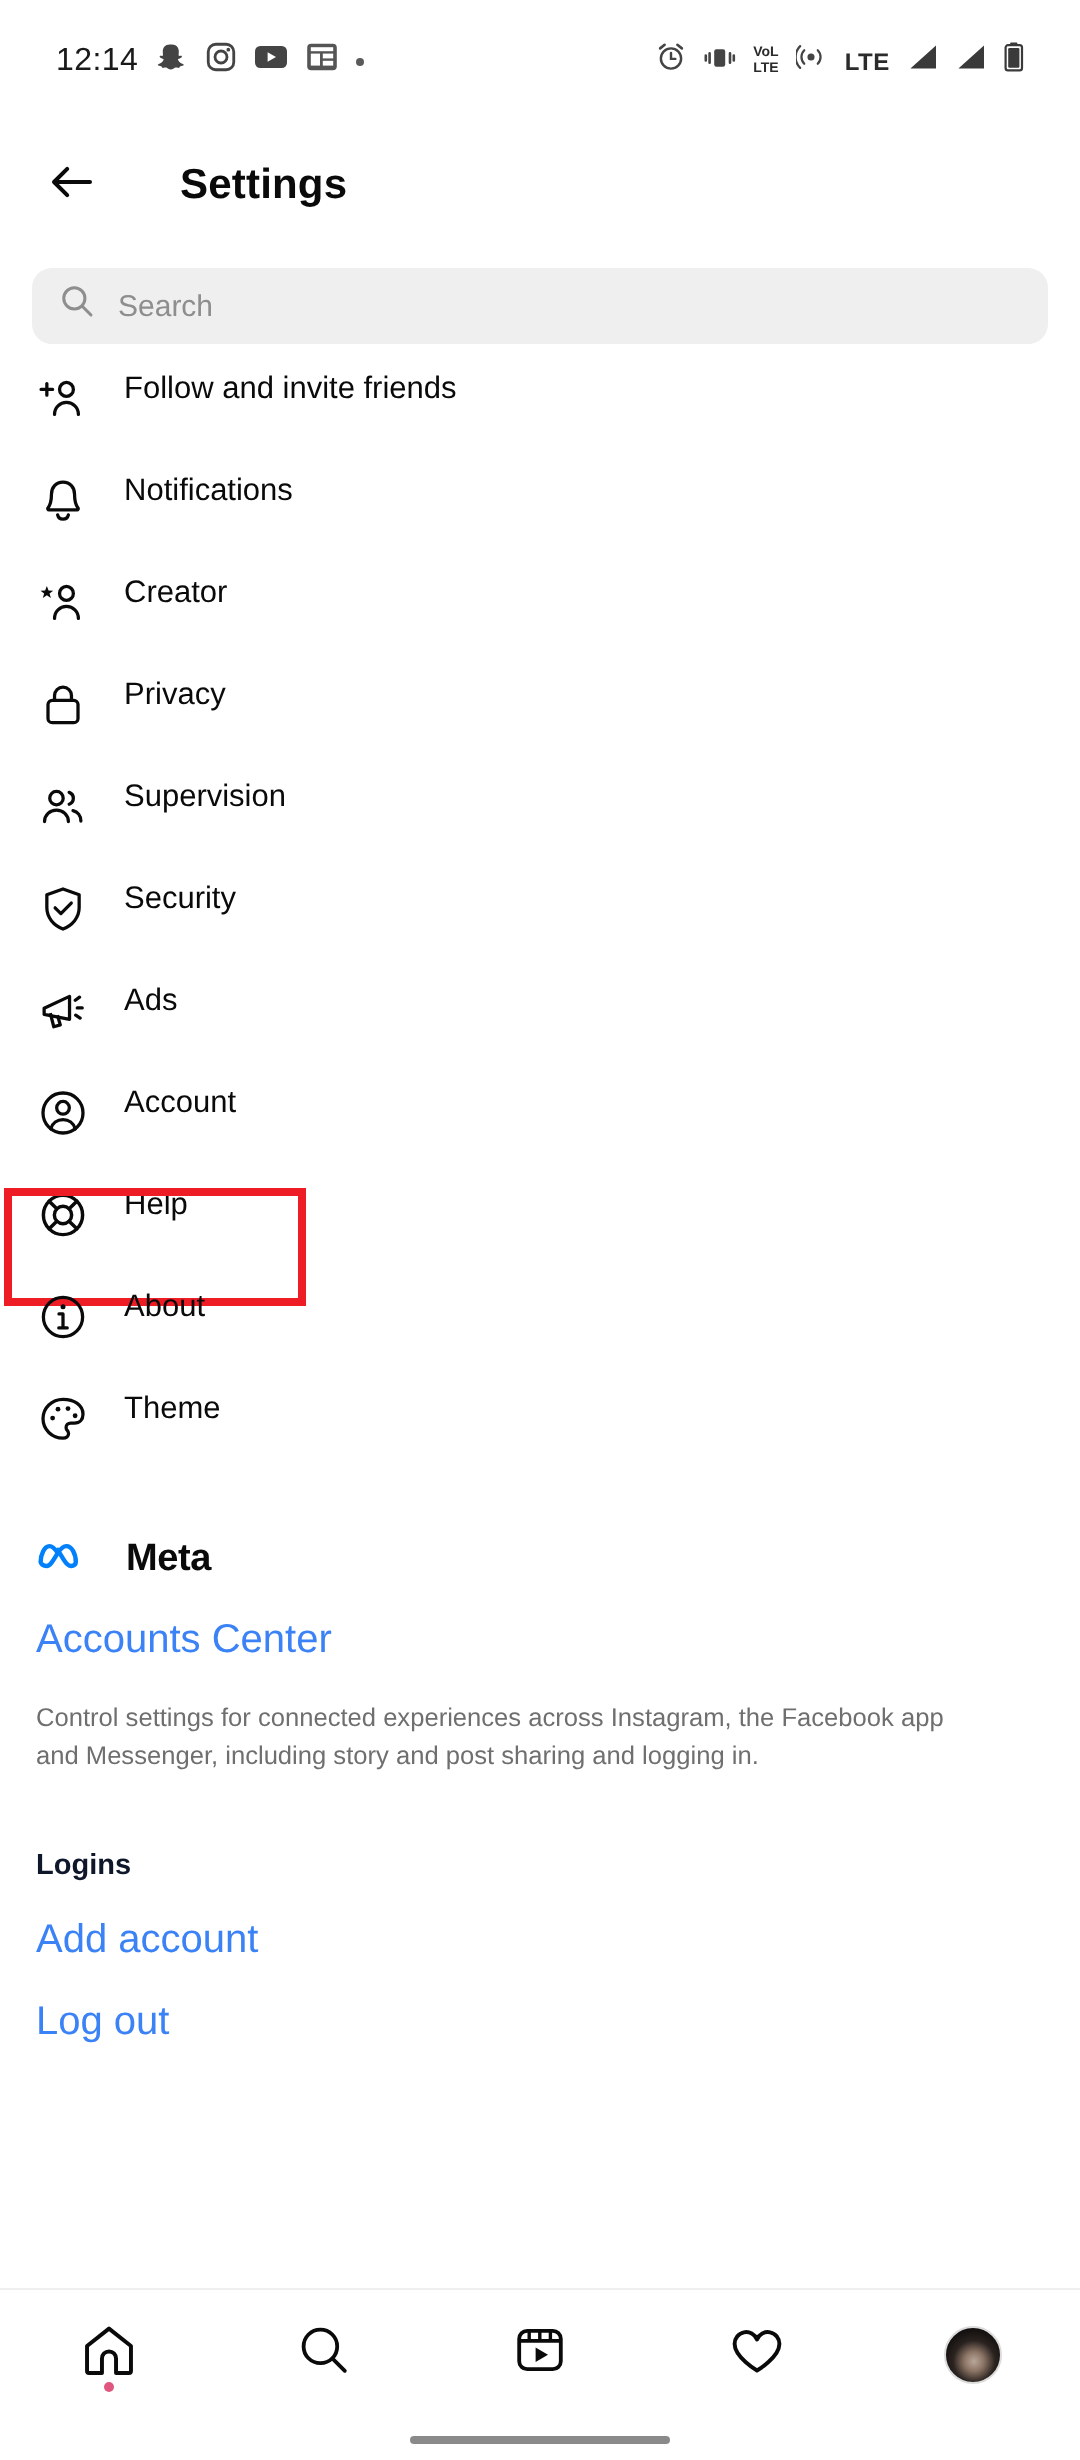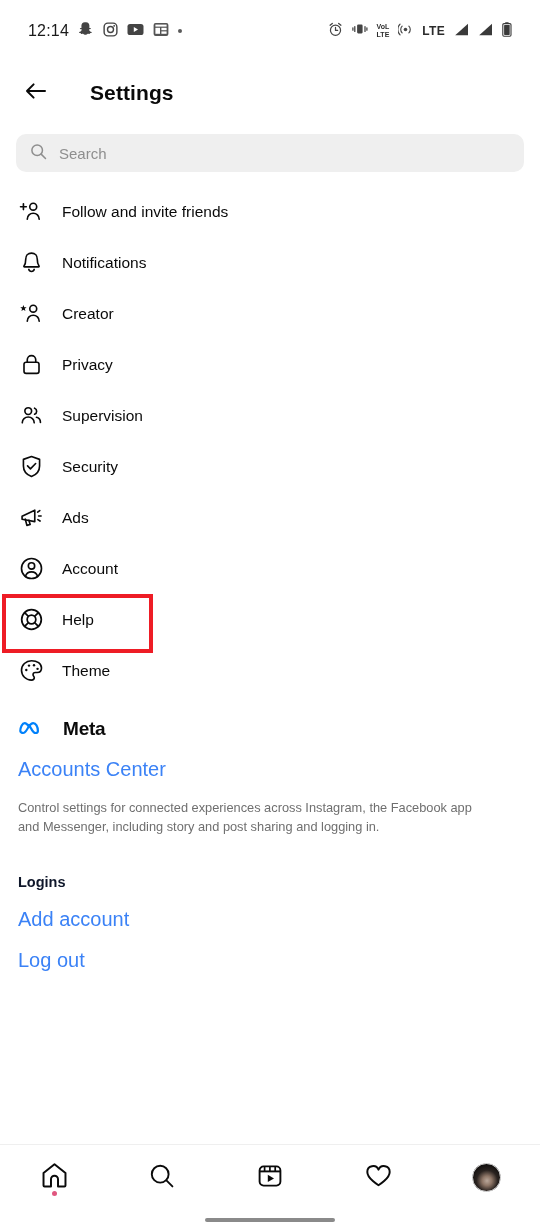--- a/index.html
+++ b/index.html
@@ -62,21 +62,21 @@
     display: flex; align-items: center;
     padding: 0 14px; gap: 12px;
     cursor: text;
   }
   .search-ph { font-size: 15px; color: #8e8e8e; }
 
   
   .list { flex: 0 0 auto; padding-top: 8px; }
   .row {
     height: 51px;
-    display: flex; align-items: center;
+    display: flex; align-items: flex-start;
     padding: 0 18px; gap: 18px;
     cursor: pointer; position: relative;
   }
   .row .ic { width: 26px; height: 26px; display: flex; align-items: center; justify-content: center; flex: 0 0 26px; }
   .row .lbl { font-size: 15.5px; color: #0a0a0a; }
   .row.highlight::after {
     content: "";
     position: absolute;
     left: 2px; top: 0px; width: 143px; height: 51px;
     border: 4px solid #ee1c25;
@@ -346,20 +346,30 @@
       <span class="ic">
         <svg width="25" height="25" viewBox="0 0 26 26">
           <circle cx="13" cy="13" r="10.2" fill="none" stroke="#0a0a0a" stroke-width="1.8"></circle>
           <circle cx="13" cy="13" r="4.5" fill="none" stroke="#0a0a0a" stroke-width="1.8"></circle>
           <path d="M5.8 5.8 9.8 9.8 M20.2 5.8 16.2 9.8 M5.8 20.2 9.8 16.2 M20.2 20.2 16.2 16.2" stroke="#0a0a0a" stroke-width="1.8" stroke-linecap="round"></path>
         </svg>
       </span>
       <span class="lbl">Help</span>
     </div>
 
+    <div class="row">
+      <span class="ic">
+        <svg width="25" height="25" viewBox="0 0 26 26">
+          <circle cx="13" cy="13" r="10.2" fill="none" stroke="#0a0a0a" stroke-width="1.7"></circle>
+          <circle cx="13" cy="7.7" r="1.3" fill="#0a0a0a"></circle>
+          <path d="M13 11.4v7.3 M10.8 18.7h4.4 M10.9 11.4h2.1" stroke="#0a0a0a" stroke-width="1.7" stroke-linecap="round"></path>
+        </svg>
+      </span>
+      <span class="lbl">About</span>
+    </div>
 
     <div class="row">
       <span class="ic">
         <svg width="25" height="25" viewBox="0 0 26 26">
           <path d="M13 2.8C7.2 2.8 2.6 7.2 2.6 12.8c0 5.7 4.6 10.2 10.4 10.2 1.7 0 2.9-1 2.9-2.4 0-.7-.3-1.2-.7-1.7-.4-.4-.6-.9-.6-1.5 0-1.3 1.1-2.3 2.4-2.3h1.9c2.8 0 4.5-1.8 4.5-4.6 0-4.7-4.5-7.7-10.4-7.7Z" fill="none" stroke="#0a0a0a" stroke-width="1.7" stroke-linejoin="round"></path>
           <circle cx="7.6" cy="12.5" r="1.25" fill="#0a0a0a"></circle>
           <circle cx="10.4" cy="7.9" r="1.25" fill="#0a0a0a"></circle>
           <circle cx="15.6" cy="7.6" r="1.25" fill="#0a0a0a"></circle>
           <circle cx="19.3" cy="11.3" r="1.25" fill="#0a0a0a"></circle>
         </svg>

